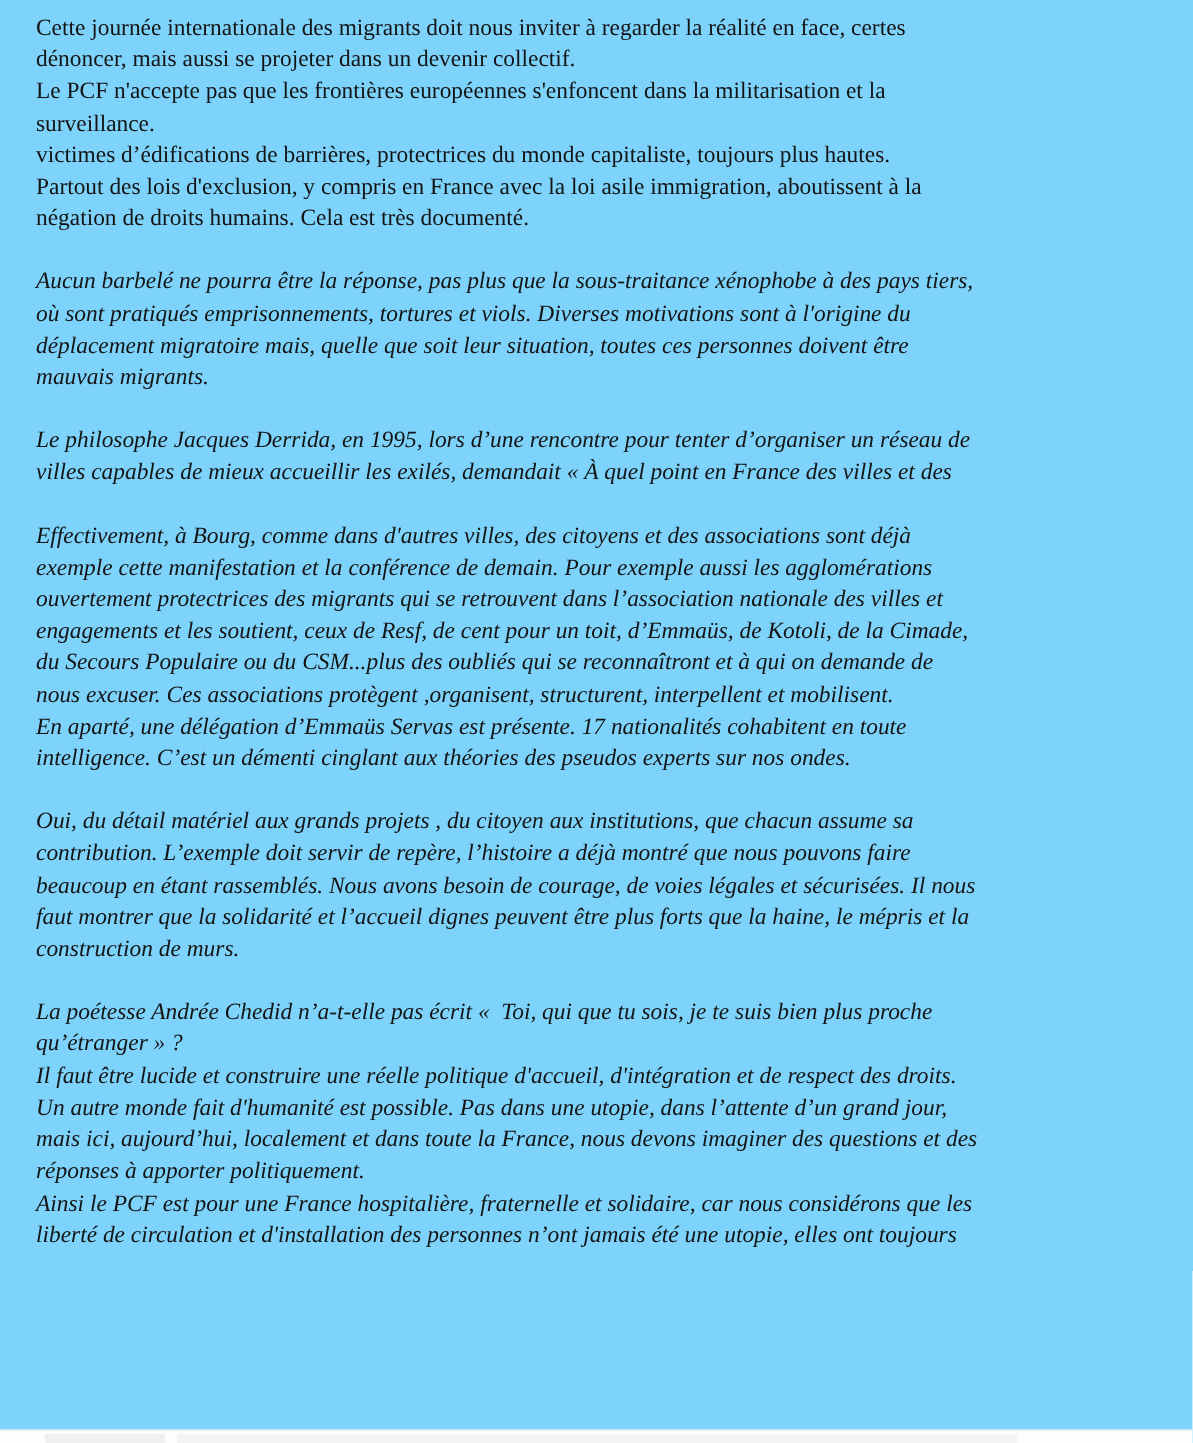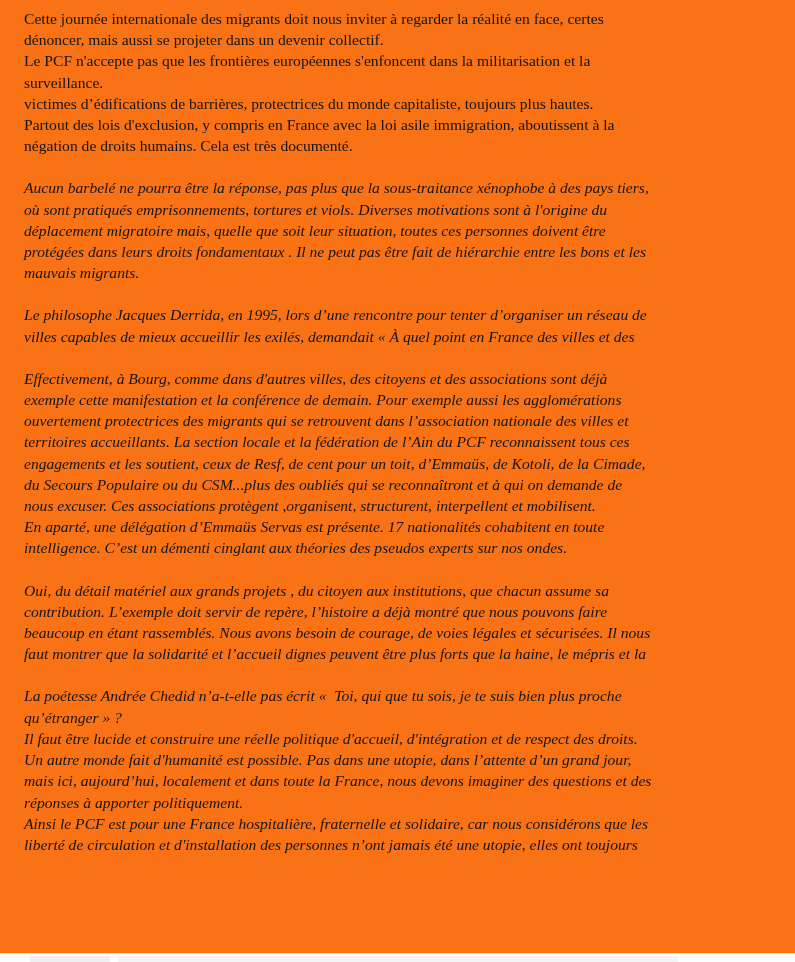--- a/index.html
+++ b/index.html
@@ -25,21 +25,21 @@
     background: #d5d5d8;
   }
   .page {
     position: absolute;
     top: 0;
     left: 0;
     width: 795px;
     height: 962px;
     box-sizing: border-box;
     padding: 8px 22px 0 24px;
-    background: #f97316;
+    background: #7dd3fc;
   }
   .doc-body {
     font-size: 15.6px;
     line-height: 21.2px;
     text-align: left;
     color: #141414;
     -webkit-font-smoothing: antialiased;
   }
   .para {
     margin: 0;
@@ -93,43 +93,42 @@
         <span class="line">Le PCF n'accepte pas que les frontières européennes s'enfoncent dans la militarisation et la</span>
         <span class="line">surveillance.</span>
         <span class="line">victimes d’édifications de barrières, protectrices du monde capitaliste, toujours plus hautes.</span>
         <span class="line">Partout des lois d'exclusion, y compris en France avec la loi asile immigration, aboutissent à la</span>
         <span class="line">négation de droits humains. Cela est très documenté.</span>
       </p>
       <p class="para">
         <span class="line">Aucun barbelé ne pourra être la réponse, pas plus que la sous-traitance xénophobe à des pays tiers,</span>
         <span class="line">où sont pratiqués emprisonnements, tortures et viols. Diverses motivations sont à l'origine du</span>
         <span class="line">déplacement migratoire mais, quelle que soit leur situation, toutes ces personnes doivent être</span>
-        <span class="line">protégées dans leurs droits fondamentaux . Il ne peut pas être fait de hiérarchie entre les bons et les</span>
         <span class="line">mauvais migrants.</span>
       </p>
       <p class="para">
         <span class="line">Le philosophe Jacques Derrida, en 1995, lors d’une rencontre pour tenter d’organiser un réseau de</span>
         <span class="line">villes capables de mieux accueillir les exilés, demandait « À quel point en France des villes et des</span>
       </p>
       <p class="para">
         <span class="line">Effectivement, à Bourg, comme dans d'autres villes, des citoyens et des associations sont déjà</span>
         <span class="line">exemple cette manifestation et la conférence de demain. Pour exemple aussi les agglomérations</span>
         <span class="line">ouvertement protectrices des migrants qui se retrouvent dans l’association nationale des villes et</span>
-        <span class="line">territoires accueillants. La section locale et la fédération de l’Ain du PCF reconnaissent tous ces</span>
         <span class="line">engagements et les soutient, ceux de Resf, de cent pour un toit, d’Emmaüs, de Kotoli, de la Cimade,</span>
         <span class="line">du Secours Populaire ou du CSM...plus des oubliés qui se reconnaîtront et à qui on demande de</span>
         <span class="line">nous excuser. Ces associations protègent ,organisent, structurent, interpellent et mobilisent.</span>
         <span class="line">En aparté, une délégation d’Emmaüs Servas est présente. 17 nationalités cohabitent en toute</span>
         <span class="line">intelligence. C’est un démenti cinglant aux théories des pseudos experts sur nos ondes.</span>
       </p>
       <p class="para">
         <span class="line">Oui, du détail matériel aux grands projets , du citoyen aux institutions, que chacun assume sa</span>
         <span class="line">contribution. L’exemple doit servir de repère, l’histoire a déjà montré que nous pouvons faire</span>
         <span class="line">beaucoup en étant rassemblés. Nous avons besoin de courage, de voies légales et sécurisées. Il nous</span>
         <span class="line">faut montrer que la solidarité et l’accueil dignes peuvent être plus forts que la haine, le mépris et la</span>
+        <span class="line">construction de murs.</span>
       </p>
       <p class="para">
         <span class="line">La poétesse Andrée Chedid n’a-t-elle pas écrit «  Toi, qui que tu sois, je te suis bien plus proche</span>
         <span class="line">qu’étranger » ?</span>
         <span class="line">Il faut être lucide et construire une réelle politique d'accueil, d'intégration et de respect des droits.</span>
         <span class="line">Un autre monde fait d'humanité est possible. Pas dans une utopie, dans l’attente d’un grand jour,</span>
         <span class="line">mais ici, aujourd’hui, localement et dans toute la France, nous devons imaginer des questions et des</span>
         <span class="line">réponses à apporter politiquement.</span>
         <span class="line">Ainsi le PCF est pour une France hospitalière, fraternelle et solidaire, car nous considérons que les</span>
         <span class="line">liberté de circulation et d'installation des personnes n’ont jamais été une utopie, elles ont toujours</span>

